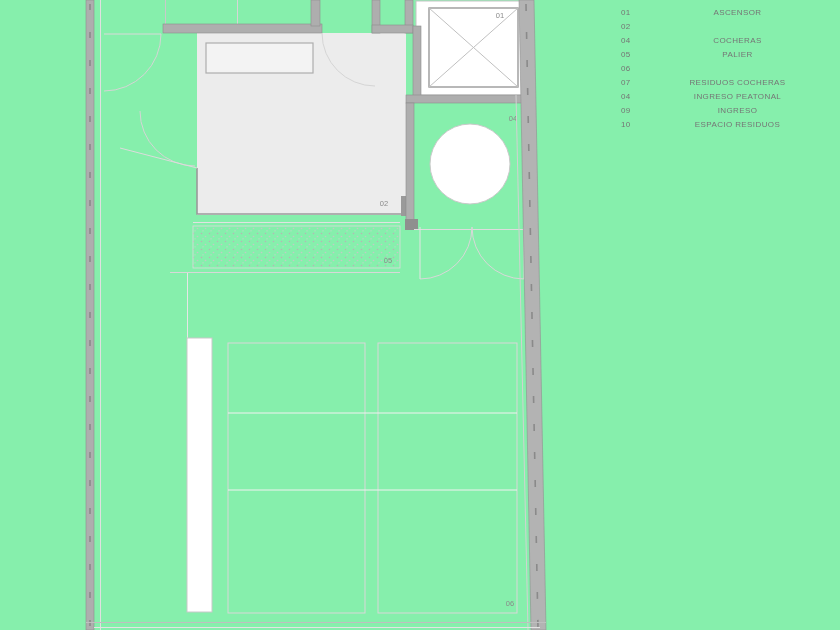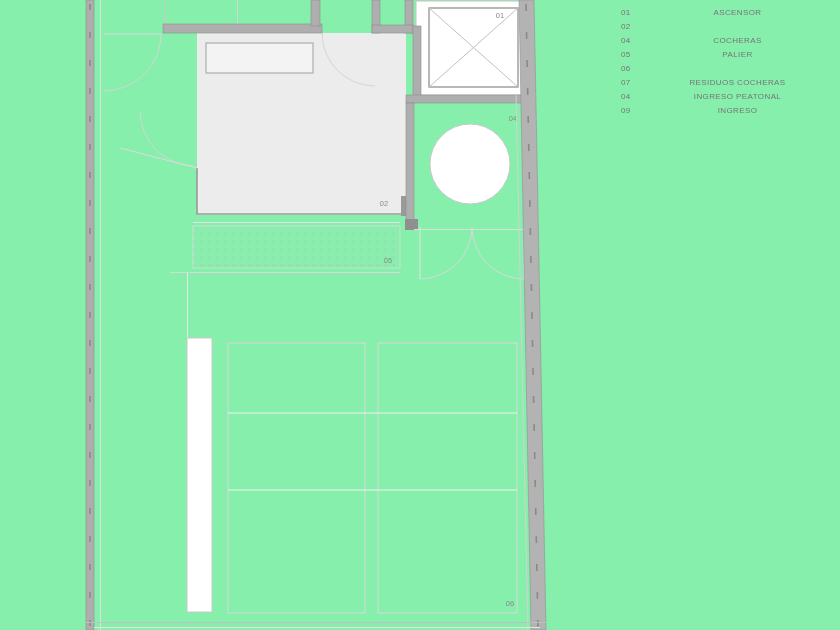--- a/index.html
+++ b/index.html
@@ -138,15 +138,19 @@
       <span class="legend-label">RESIDUOS COCHERAS</span>
     </div>
     <div class="legend-row">
       <span class="legend-num">04</span>
       <span class="legend-label">INGRESO PEATONAL</span>
     </div>
     <div class="legend-row">
       <span class="legend-num">09</span>
       <span class="legend-label">INGRESO</span>
     </div>
+    <div class="legend-row">
+      <span class="legend-num">10</span>
+      <span class="legend-label">ESPACIO RESIDUOS</span>
+    </div>
   </div>
 
 </div>
 
 </body></html>

